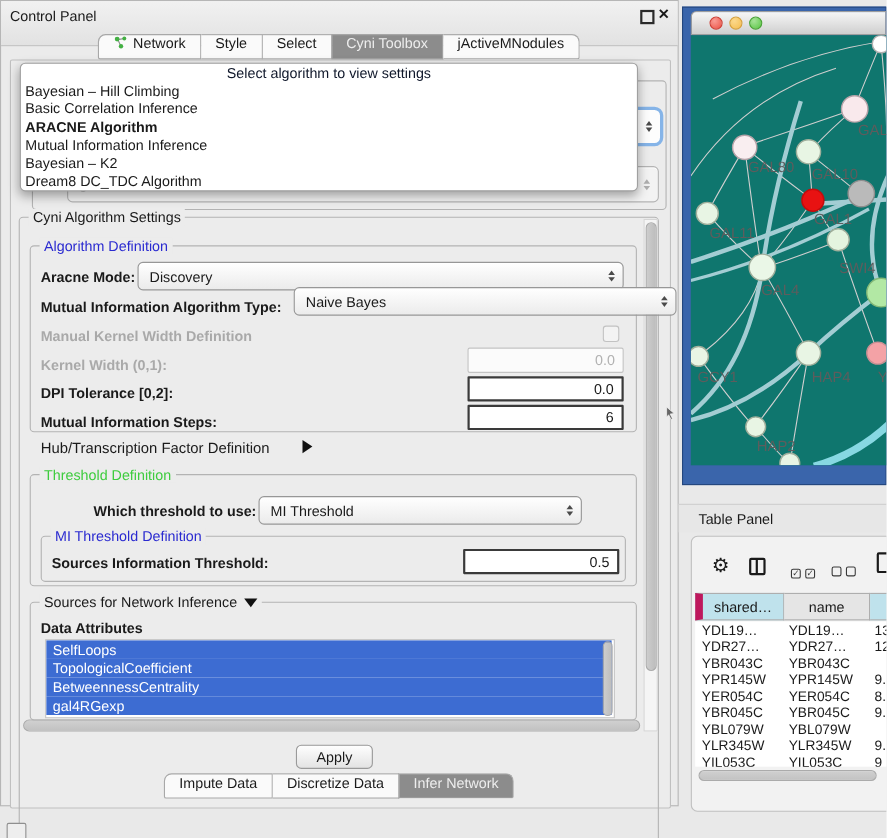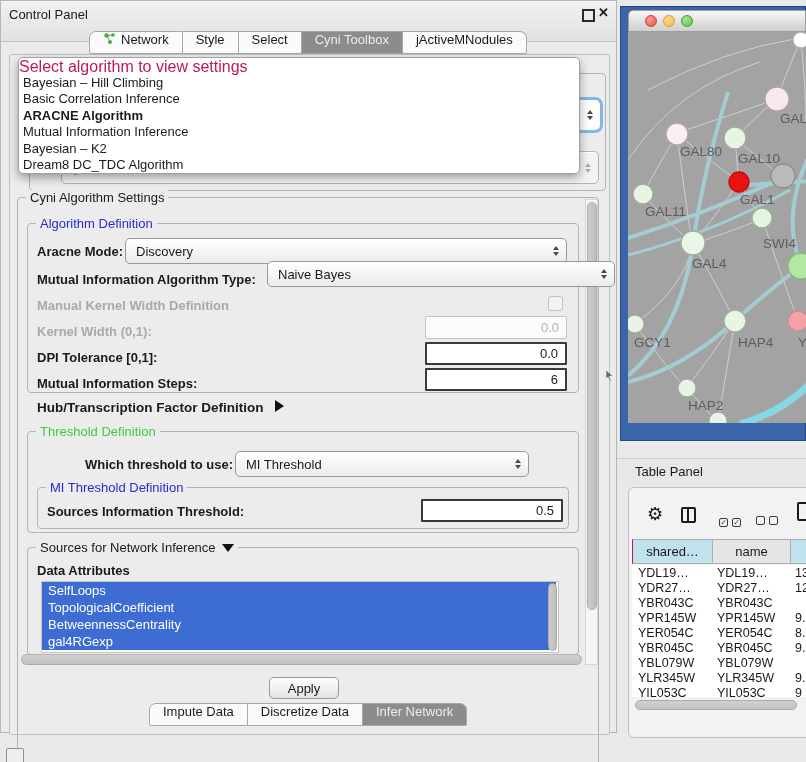--- a/index.html
+++ b/index.html
@@ -18,64 +18,64 @@
   .tab:first-child{border-left:1px solid #a8a8a8;border-top-left-radius:7px;border-bottom-left-radius:2px}
   .tab:last-child{border-top-right-radius:7px;border-bottom-right-radius:2px}
   .tab.sel{background:#8c8c8c;color:#ededed}
   
   .main-panel{left:8px;top:53px;width:601px;height:681px;background:#ececec;border:1px solid #c0c0c0;border-radius:2px;box-sizing:border-box}
   .groupbox{position:absolute;border:1px solid #b3b3b3;border-radius:4px;box-sizing:border-box}
   .gtitle{position:absolute;top:-8px;left:8px;background:#ececec;padding:0 4px;font-size:13px;line-height:15px;white-space:nowrap}
   .t-blue{color:#2a2ad0}.t-green{color:#3ecc3e}
   .lbl{position:absolute;font-size:13px;font-weight:bold;white-space:nowrap}
   .lbl.dis{color:#a9a9a9}
-  .plain{font-weight:bold}
+  .plain{font-weight:normal}
   .combo{position:absolute;display:flex;align-items:center;background:linear-gradient(#ffffff,#ebebeb);border:1px solid #979797;border-radius:5px;font-size:13px;padding-left:10px;box-sizing:border-box;box-shadow:inset 0 1px 0 #fff}
   .arrs{position:absolute;right:7px;top:50%;transform:translateY(-50%);display:flex;flex-direction:column;gap:2px}
   .tri-u{width:0;height:0;border-left:3.5px solid transparent;border-right:3.5px solid transparent;border-bottom:4.5px solid #4a4a4a}
   .tri-d{width:0;height:0;border-left:3.5px solid transparent;border-right:3.5px solid transparent;border-top:4.5px solid #4a4a4a}
   .arrs.dim .tri-u{border-bottom-color:#aeaeae}.arrs.dim .tri-d{border-top-color:#aeaeae}
   .field{position:absolute;background:#fff;font-size:13px;display:flex;align-items:center;justify-content:flex-end;padding-right:7px;box-sizing:border-box}
   .field.en{border:2px solid #3a3a3a;border-radius:1px}
   .field.dis{border:1px solid #c3c3c3;color:#b2b2b2;background:#fbfbfb;border-radius:2px}
   .chk{position:absolute;width:15px;height:15px;border:1px solid #c2c2c2;border-radius:3px;background:#f3f3f3;box-sizing:border-box}
   
   .dropdown{left:17px;top:56px;width:562px;height:117px;background:#fff;border:1px solid #a0a0a0;border-radius:5px;
             box-shadow:0 4px 10px rgba(0,0,0,.35);z-index:60;box-sizing:border-box;overflow:hidden}
-  .dd-ph{height:17px;line-height:17px;color:#be185d;font-size:16px}
+  .dd-ph{height:17px;line-height:17px;text-align:center;color:#0f172a;font-size:13px}
   .dd-item{height:16.4px;line-height:16.4px;padding-left:4px;font-size:13px;white-space:nowrap}
   .dd-item.sel{font-weight:bold}
   
   .vtrack{position:absolute;background:#f5f5f5;border:1px solid #d6d6d6;box-sizing:border-box}
   .thumb{position:absolute;background:linear-gradient(90deg,#cdcdcd,#bdbdbd);border:1px solid #ababab;border-radius:6px;box-sizing:border-box}
   .hthumb{position:absolute;background:linear-gradient(#d0d0d0,#c2c2c2);border:1px solid #ababab;border-radius:6px;box-sizing:border-box}
   
   .listbox{position:absolute;background:#fff;border:1px solid #c4c4c4;box-sizing:border-box;overflow:hidden}
   .list-item{height:17px;line-height:17px;padding-left:6px;font-size:13px;background:#3d6cd2;color:#fff;width:508px}
   
   .btn{position:absolute;display:flex;align-items:center;justify-content:center;font-size:13px;
        background:linear-gradient(#fefefe,#e3e3e3);border:1px solid #9a9a9a;border-radius:5px;box-sizing:border-box}
   
   .net-window{left:620px;top:6px;width:186px;height:435px;background:#3a65ab;border:1px solid #24477e;box-sizing:border-box}
   .net-titlebar{left:7px;top:3px;width:178px;height:22px;background:linear-gradient(#f6f6f6,#cfcfcf);border:1px solid #9e9e9e;border-top-left-radius:5px;box-sizing:border-box}
   .light{position:absolute;top:4px;width:12px;height:12px;border-radius:50%;box-sizing:border-box}
-  .net-canvas{left:7px;top:25px;width:178px;height:391px;background:#a3a3a3;overflow:hidden}
+  .net-canvas{left:7px;top:25px;width:178px;height:391px;background:#0f766e;overflow:hidden}
   
   .tp-band{left:617px;top:458px;width:189px;height:26px;background:#e7e7e7;border-top:1px solid #cfcfcf;box-sizing:border-box}
   .tp-title{left:18px;top:5px;font-size:13px}
   .tp-panel{left:628px;top:487px;width:190px;height:251px;background:#f2f2f2;border:1px solid #c0c0c0;border-radius:6px;box-sizing:border-box}
   .gear{font-size:18px;line-height:18px;color:#1a1a1a}
   .colsic{width:15px;height:16px;border:2px solid #1a1a1a;border-radius:2px;box-sizing:border-box;display:flex}
   .colsic div{width:50%;box-sizing:border-box}
   .colsic div:first-child{border-right:2px solid #1a1a1a}
   .cbx{width:9px;height:9px;border:1.5px solid #3a3a3a;border-radius:2px;font-size:8px;line-height:8px;text-align:center;box-sizing:border-box;display:inline-block;margin-right:4px;color:#3a3a3a}
   .pageic{width:15px;height:19px;border:2px solid #1a1a1a;border-radius:2px;box-sizing:border-box}
   .thead{display:flex}
   .th{height:25px;border:1px solid #aeaeae;border-left:none;box-sizing:border-box;display:flex;align-items:center;justify-content:center;font-size:13px;background:#e5e5e5}
-  .th:first-child{border-left:1px solid #be185d}
+  .th:first-child{border-left:7px solid #be185d}
   .th.hl{background:#bfe2ec}
   .trow{display:flex;height:15px;font-size:12.5px;align-items:center}
   .tc{white-space:nowrap;overflow:hidden;box-sizing:border-box}
   .c0{width:81px;padding-left:6px}.c1{width:78px;padding-left:4px}.c2{width:40px;padding-left:4px}
   .mini-dock{left:6px;top:748px;width:18px;height:16px;border:1px solid #8f8f8f;background:#eee;border-radius:2px;box-sizing:border-box}
 </style>
 </head>
 <body>
 
 <div class="screen">
@@ -170,21 +170,21 @@
       <span>Naive Bayes</span>
       <span class="arrs">
           <span class="tri-u"></span>
           <span class="tri-d"></span>
         </span>
     </div>
     <div class="lbl dis" style="left:36px;top:297px">Manual Kernel Width Definition</div>
     <div class="chk" style="left:547px;top:295px"></div>
     <div class="lbl dis" style="left:36px;top:323px">Kernel Width (0,1):</div>
     <div class="field dis" style="left:424px;top:315px;width:142px;height:23px">0.0</div>
-    <div class="lbl" style="left:36px;top:349px">DPI Tolerance [0,1]:</div>
+    <div class="lbl" style="left:36px;top:349px">DPI Tolerance [0,2]:</div>
     <div class="field en" style="left:424px;top:341px;width:142px;height:23px">0.0</div>
     <div class="lbl" style="left:36px;top:375px">Mutual Information Steps:</div>
     <div class="field en" style="left:424px;top:367px;width:142px;height:23px">6</div>
 
     <div class="lbl plain" style="left:36px;top:399px;font-size:13.5px">Hub/Transcription Factor Definition</div>
     <div class="abs" style="left:274px;top:399px;width:0;height:0;border-top:6px solid transparent;border-bottom:6px solid transparent;border-left:9px solid #111"></div>
 
     <div class="groupbox" style="left:26px;top:430px;width:552px;height:102px">
       <span class="gtitle t-green">Threshold Definition</span>
     </div>

